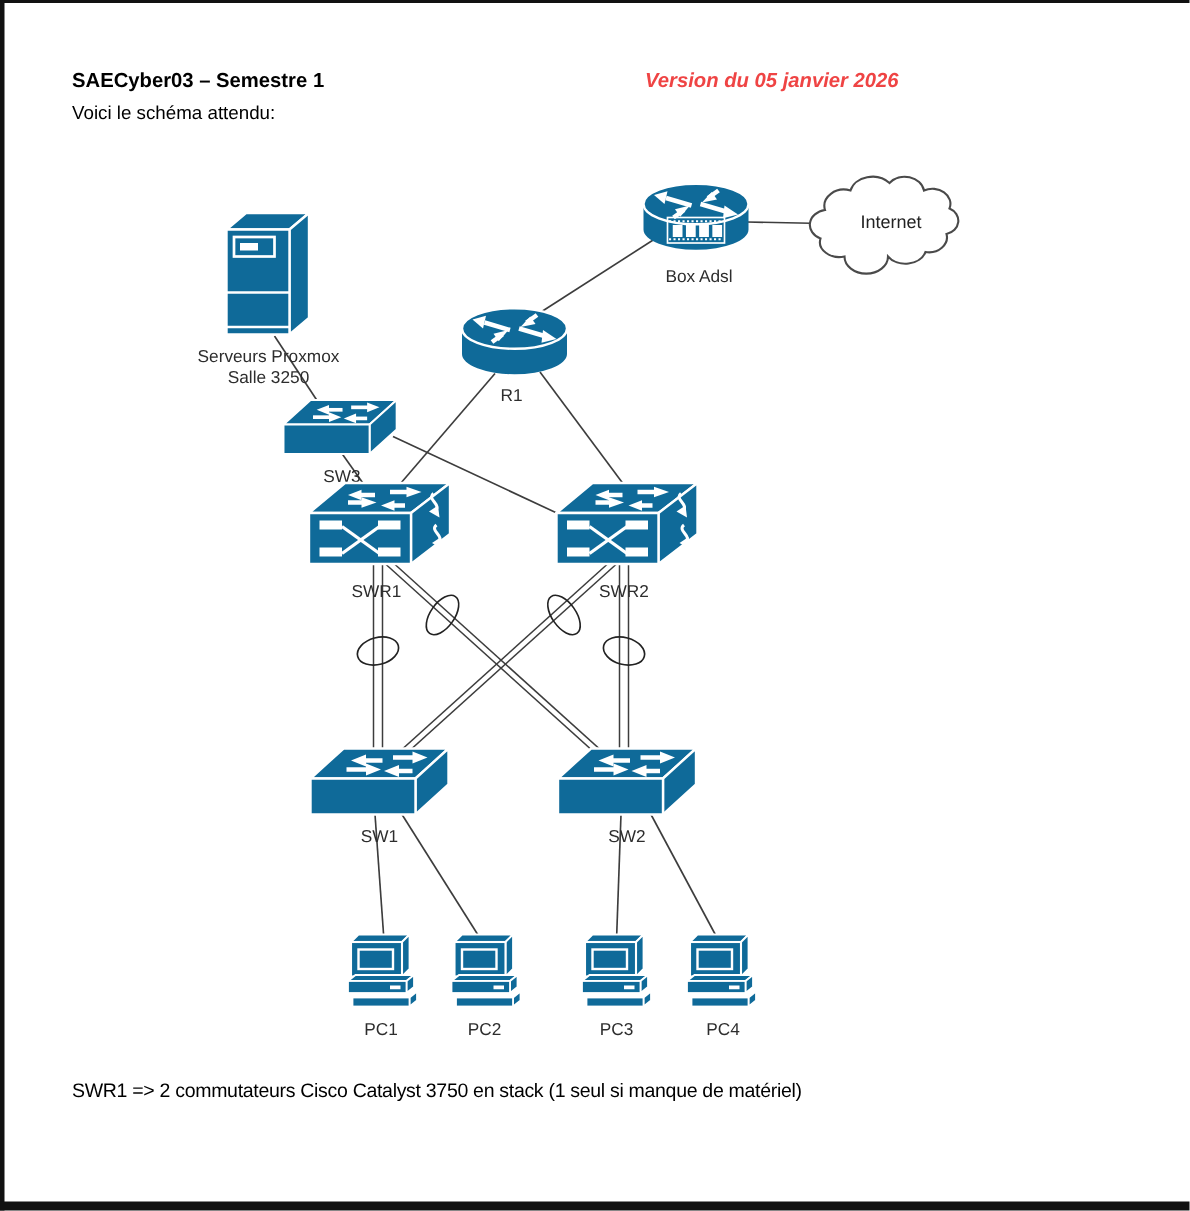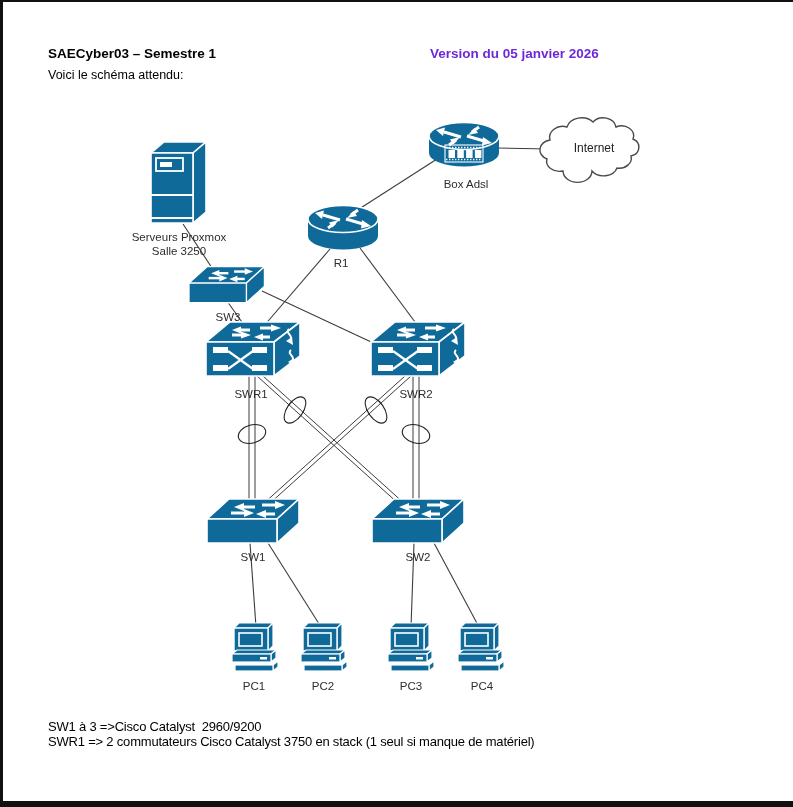--- a/index.html
+++ b/index.html
@@ -4,21 +4,21 @@
 <style>
   html,body{margin:0;padding:0;}
   body{
     width:793px;height:807px;position:relative;background:#ffffff;
     font-family:"Liberation Sans", sans-serif;overflow:hidden;
   }
   .border-top{position:absolute;left:0;top:0;width:793px;height:2px;background:#111;}
   .border-left{position:absolute;left:0;top:0;width:3px;height:807px;background:#111;}
   .border-bottom{position:absolute;left:0;top:801px;width:793px;height:6px;background:#111;}
   .hdr-title{position:absolute;left:48px;top:46px;font-size:13.5px;font-weight:bold;color:#000;}
-  .hdr-version{position:absolute;left:430px;top:46px;font-size:13.5px;font-weight:bold;color:#6d28d9;}
+  .hdr-version{position:absolute;left:430px;top:46px;font-size:13.5px;font-weight:bold;color:#ef4444;font-style:italic;}
   .hdr-intro{position:absolute;left:48px;top:68px;font-size:12.5px;color:#000;}
   .diagram-svg{position:absolute;left:0;top:0;}
   .notes{position:absolute;left:48px;top:719px;font-size:13px;color:#000;line-height:15px;letter-spacing:-0.2px;}
   .note{white-space:pre;}
   .b{fill:#0f6a99;}
   .edge{stroke:#3d3d3d;stroke-width:1.1;fill:none;}
   .bundle{stroke:#3d3d3d;stroke-width:1;fill:none;}
   .chan{stroke:#222;stroke-width:1.1;fill:none;}
   .nlabel{font-family:"Liberation Sans",sans-serif;font-size:11.5px;fill:#2d2d2d;text-anchor:middle;}
   .cloudtext{font-family:"Liberation Sans",sans-serif;font-size:12px;fill:#222;text-anchor:middle;}
@@ -208,15 +208,14 @@
     <use href="#sym-pc" transform="translate(387,623)"></use>
     <text class="nlabel" x="411" y="690">PC3</text>
   </g>
   <g>
     <use href="#sym-pc" transform="translate(457,623)"></use>
     <text class="nlabel" x="482" y="690">PC4</text>
   </g>
 </svg>
 
 <div class="notes">
-  <div class="note">SW1 à 3 =&gt;Cisco Catalyst  2960/9200</div>
   <div class="note">SWR1 =&gt; 2 commutateurs Cisco Catalyst 3750 en stack (1 seul si manque de matériel)</div>
 </div>
 
 </body></html>

